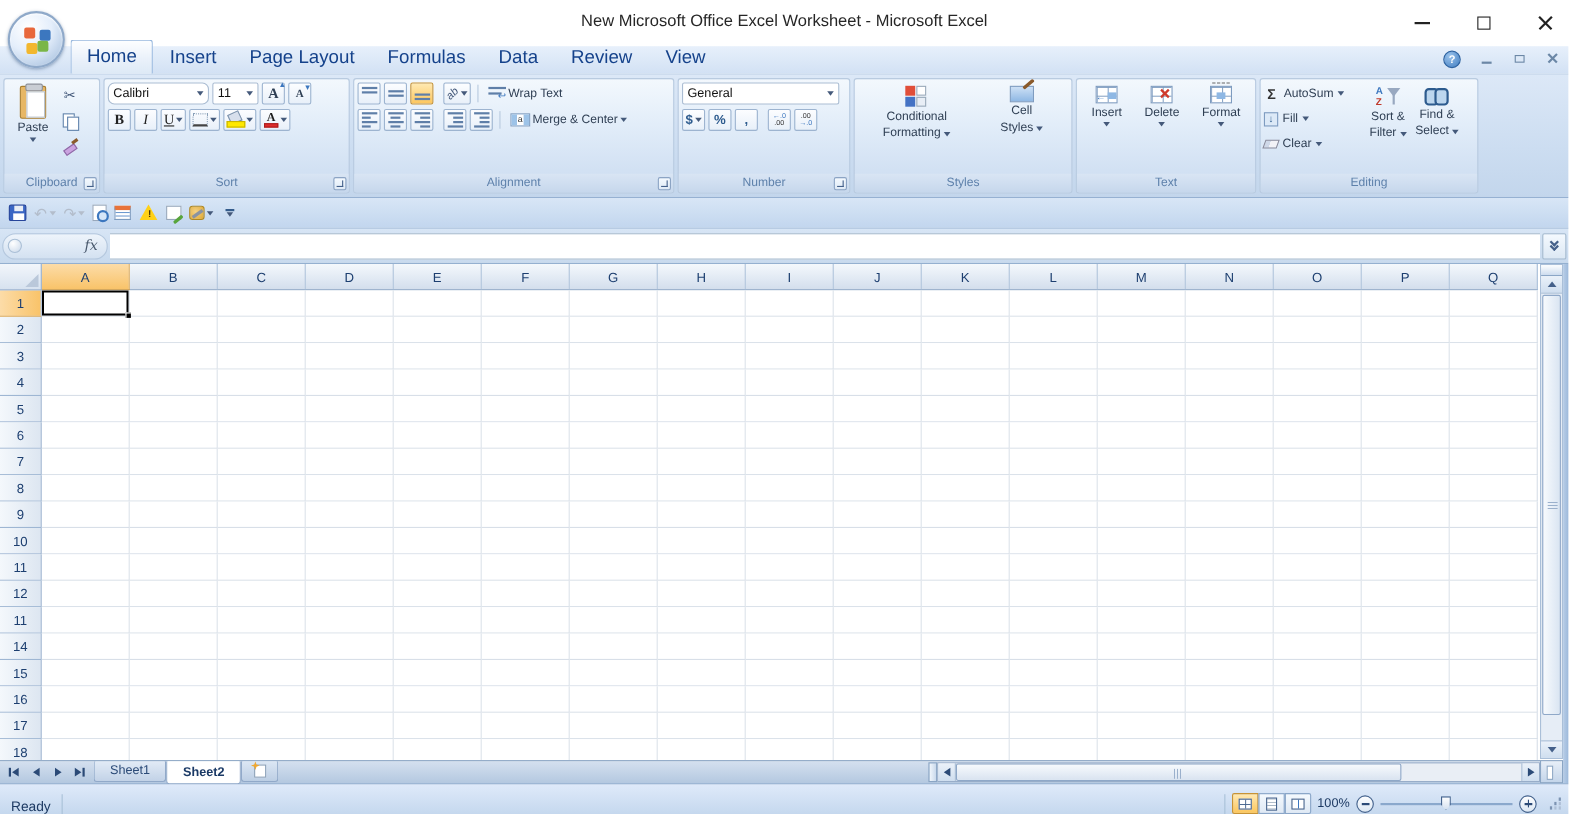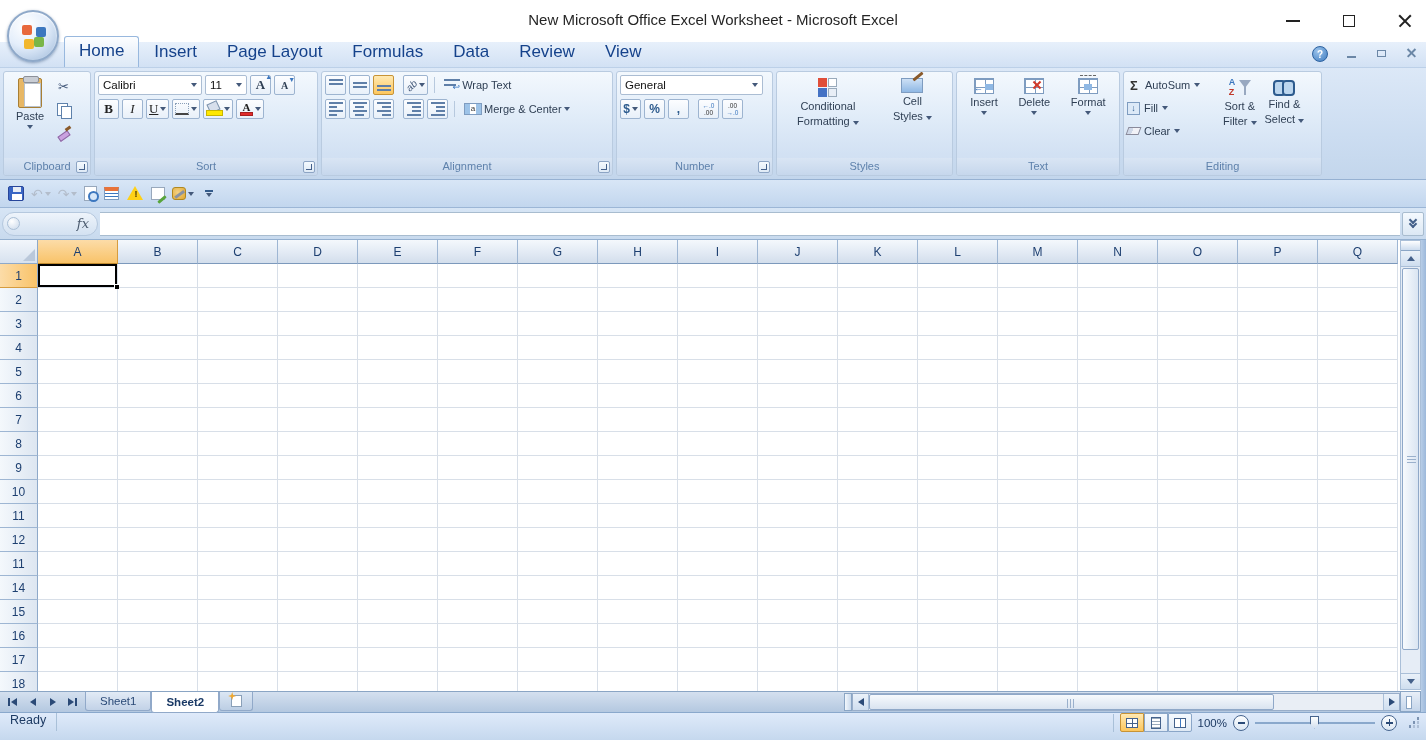--- a/index.html
+++ b/index.html
@@ -83,21 +83,21 @@
   .ico-copy::before { left:0; top:0; } .ico-copy::after { left:4px; top:3px; }
   .ico-brush { width:14px; height:14px; position:relative; }
   .ico-brush::before { content:""; position:absolute; left:1px; top:7px; width:10px; height:4px; background:#caa2e0; border:1px solid #8d6aa5; transform:rotate(-35deg); }
   .ico-brush::after { content:""; position:absolute; right:0; top:1px; width:6px; height:3px; background:#8a5a2b; transform:rotate(-35deg); }
 
   
   .g-font { width:224px; }
   .frow { display:flex; align-items:center; gap:3px; margin-bottom:4px; }
   .combo { background:#fff; border:1px solid #abbdd3; border-radius:2px; height:20px; display:flex; align-items:center;
     font-size:11.5px; color:#111; padding:0 4px; justify-content:space-between; cursor:pointer; }
-  .combo-font { width:104px; } .combo-size { width:42px; }
+  .combo-font { width:92px;border-radius:6px; } .combo-size { width:42px; }
   .serifb { font-family:"Liberation Serif", serif; font-weight:bold; font-size:13px; color:#222; }
   .serifi { font-family:"Liberation Serif", serif; font-style:italic; font-size:13px; color:#222; }
   .serifu { font-family:"Liberation Serif", serif; font-size:13px; color:#222; text-decoration:underline; }
   .grow-a { position:relative; font-weight:bold; font-family:"Liberation Serif", serif; font-size:13px; }
   .grow-a sup { position:absolute; top:-4px; right:-7px; font-size:7px; color:#3c77bf; }
   .ico-border { width:14px; height:12px; border:1px dotted #8aa0b8; border-bottom:2px solid #444; }
   .ico-fill { width:16px; height:14px; position:relative; }
   .ico-fill::before { content:""; position:absolute; left:2px; top:0; width:9px; height:8px; background:#d7dfec; border:1px solid #7d93ad; transform:rotate(-25deg); }
   .ico-fill::after { content:""; position:absolute; left:0; bottom:0; width:15px; height:4px; background:#ffe800; border:1px solid #c9b500; }
   .ico-fontcolor { width:14px; height:14px; display:flex; flex-direction:column; align-items:center; }
@@ -121,21 +121,21 @@
   .ico-merge i { flex:1; background:#9dc3e8; } .ico-merge b { flex:1.2; font-size:8px; font-weight:normal; text-align:center; line-height:10px; color:#333; }
   .lbl { font-size:11px; color:#2f3f54; white-space:nowrap; }
 
   
   .g-num { width:157px; }
   .numsym { font-size:12px; color:#2d5b8e; font-weight:bold; }
   .deci { display:flex; flex-direction:column; font-size:6.5px; line-height:7px; color:#333; text-align:center; }
   .deci .arr-b { color:#3c77bf; }
 
   
-  .g-styles { width:177px; }
+  .g-styles { width:199px; }
   .g-styles .gbody { display:flex; justify-content:space-around; }
   .ico-cf { width:20px; height:20px; display:grid; grid-template-columns:9px 9px; grid-template-rows:9px 9px; gap:1px; }
   .ico-cf i { background:#e04e39; } .ico-cf i:nth-child(2){ background:#fff; border:1px solid #9ab; } .ico-cf i:nth-child(3){ background:#4472c4; } .ico-cf i:nth-child(4){ background:#e8eef6; border:1px solid #9ab; }
   .ico-fat { width:22px; height:18px; background:
       linear-gradient(#7e9cc0 1px, transparent 1px) 0 0/100% 6px,
       linear-gradient(90deg,#7e9cc0 1px, transparent 1px) 0 0/7px 100%, #dce9f7;
     border:1px solid #7e9cc0; position:relative; }
   .ico-fat::after, .ico-cs::after { content:""; position:absolute; right:-2px; top:-4px; width:12px; height:3px; background:#8a5a2b; transform:rotate(-40deg); border-radius:1px; }
   .ico-cs { width:22px; height:15px; background:linear-gradient(#cde0f5,#8fb8e4); border:1px solid #7e9cc0; position:relative; }
 
@@ -258,21 +258,21 @@
   .hs-btn.left { border-right:1px solid #aabfd8; } .hs-btn.right { border-left:1px solid #aabfd8; }
   .h-thumb { width:405px; background:linear-gradient(#f7fafd,#d9e3f0); border:1px solid #8fa8c8; border-radius:2px; position:relative; cursor:grab; }
   .h-thumb::after { content:""; position:absolute; top:4px; left:50%; margin-left:-5px; width:9px; height:9px;
     background:repeating-linear-gradient(to right,#9ab0cc 0 1px, transparent 1px 3px); }
   .h-track { flex:1; }
   .corner-split { position:absolute; left:1400px; top:691px; width:21px; height:21px; background:linear-gradient(#e8eff8,#c4d5ea); border:1px solid #8aa5c4; cursor:col-resize; }
   .corner-split::after { content:""; position:absolute; left:5px; top:4px; width:4px; height:11px; background:#fff; border:1px solid #8aa5c4; }
 
   
   .statusbar { position:absolute; left:0; top:712px; width:1426px; height:28px;
-    background:linear-gradient(#dfeafa,#c5d8ee); border-top:1px solid #8aa8cc; display:flex; align-items:flex-start; }
+    background:linear-gradient(#dfeafa,#c5d8ee); border-top:1px solid #8aa8cc; display:flex; align-items:flex-end; }
   .ready { font-size:12.5px; color:#1d3a63; padding:0 10px; }
   .sep { width:1px; height:18px; background:#a9c0d8; }
   .sb-right { margin-left:auto; display:flex; align-items:center; gap:6px; padding-right:6px; }
   .viewbtns { display:flex; }
   .vbtn { width:24px; height:19px; border:1px solid #8aa6c8; background:linear-gradient(#f4f9fe,#dfe9f4); display:flex; align-items:center; justify-content:center; cursor:pointer; }
   .vbtn:first-child { border-radius:2px 0 0 2px; } .vbtn:last-child { border-radius:0 2px 2px 0; }
   .vbtn.active { background:linear-gradient(#ffe9b2,#fcc65c); border-color:#c79336; }
   .ico-normal { width:12px; height:10px; border:1px solid #44628c;
     background:linear-gradient(#44628c 1px, transparent 1px) 0 4px/100% 5px, linear-gradient(90deg,#44628c 1px, transparent 1px) 5px 0/6px 100%, #fff; }
   .ico-pagelayout { width:10px; height:12px; border:1px solid #44628c; background:linear-gradient(#9ab 1px, transparent 1px) 0 3px/100% 3px, #fff; }

